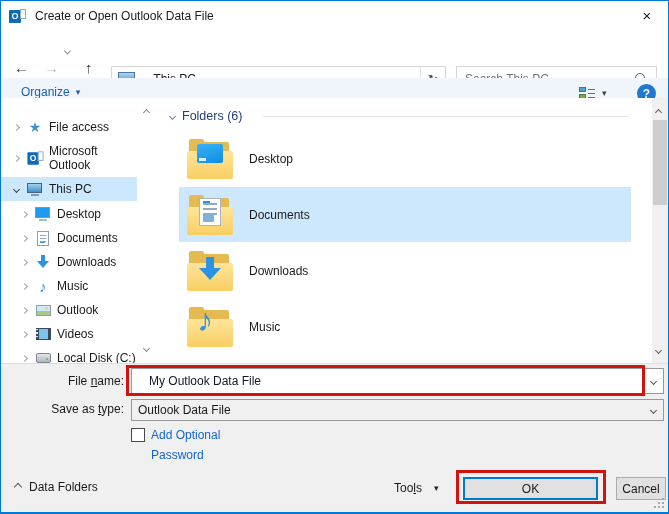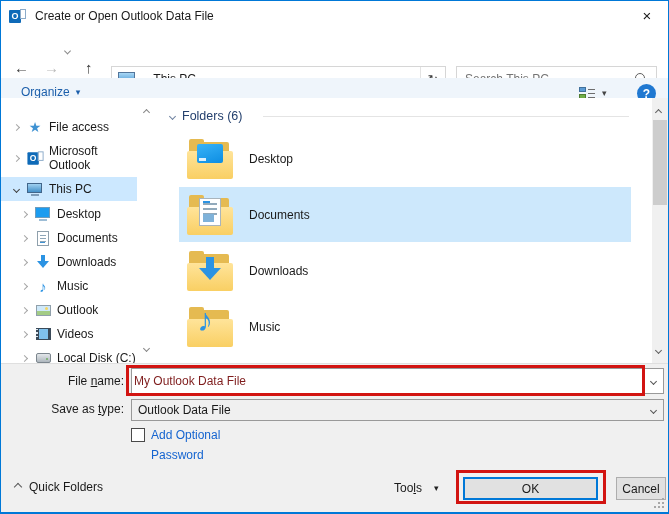--- a/index.html
+++ b/index.html
@@ -137,21 +137,21 @@
 
   
   .bottom { position:absolute; left:0; bottom:0; width:667px; height:149px; background:#f0f0f0; border-top:1px solid #dfdfdf; }
   .flabel-r { position:absolute; left:18px; width:105px; text-align:right; }
   .lb1 { top:10px; } .lb2 { top:38px; }
   .accel { text-decoration:underline; }
 
   .combo { position:absolute; left:130px; width:533px; border:1px solid #999; background:#fff; display:flex; align-items:center; }
   .combo-file { top:4px; height:26px; }
   .combo-type { top:35px; height:22px; background:#f0f0f0; }
-  .combo input { flex:1; border:none; outline:none; background:transparent; font:inherit; padding-left:2px; color:#7f1d1d; }
+  .combo input { flex:1; border:none; outline:none; background:transparent; font:inherit; padding-left:17px; color:#0f172a; }
   .combo .val { flex:1; padding-left:6px; }
   .combo .chevbox { width:20px; align-self:stretch; display:flex; align-items:center; justify-content:center; color:#555; }
   .combo-file .chevbox { border-left:1px solid #e6e6e6; }
 
   .anno { position:absolute; border:3px solid #d21411; background:transparent; pointer-events:none; z-index:6; }
   .anno-file { left:125px; top:1px; width:519px; height:31px; }
   .anno-ok { left:455px; top:106px; width:150px; height:34px; }
 
   .chkbox { position:absolute; left:130px; top:64px; width:14px; height:14px; border:1px solid #494949; background:#fff; }
   .chklabel { position:absolute; left:150px; top:61px; width:90px; color:#1464d0; line-height:20px; }
@@ -399,21 +399,21 @@
       <span class="chevbox">
           <span class="chev down sm"></span>
         </span>
     </div>
 
     <span class="chkbox"></span>
     <span class="chklabel">Add Optional Password</span>
 
     <div class="hidefold">
       <span class="chev up"></span>
-      <span>Quick Folders</span>
+      <span>Data Folders</span>
     </div>
 
     <div class="tools">
       <span><span>Too</span><span class="accel">l</span><span>s</span></span>
       <span class="dd">▾</span>
     </div>
 
     <div class="ok-btn">
         <span>OK</span>
       </div>

